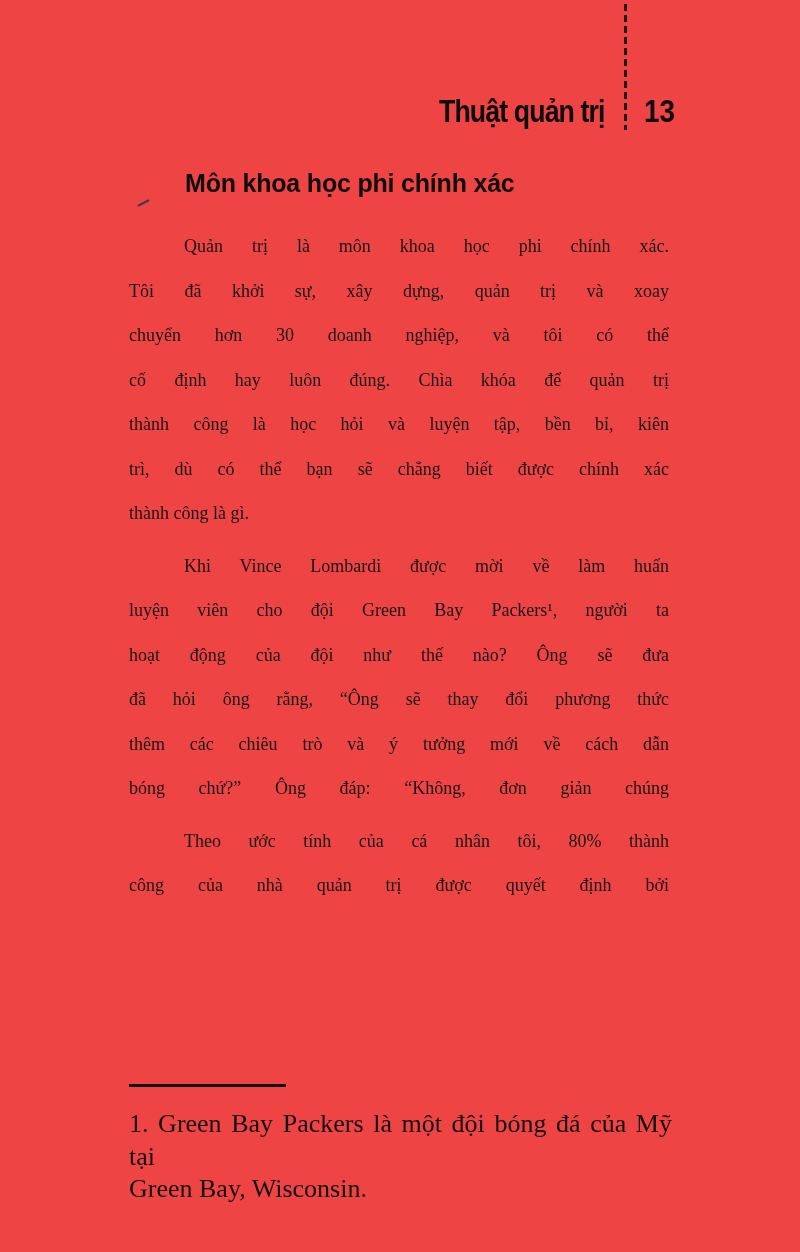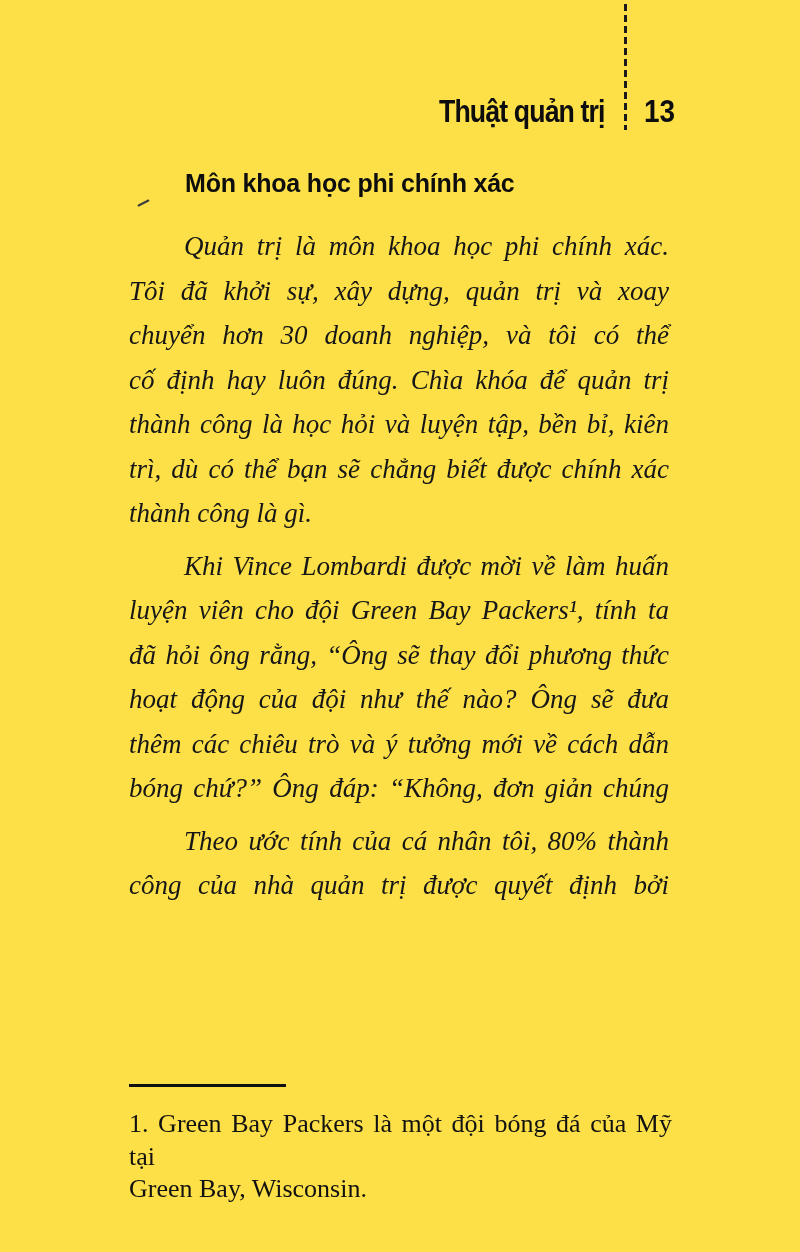--- a/index.html
+++ b/index.html
@@ -3,21 +3,21 @@
 <meta charset="utf-8">
 <style>
   html, body { margin: 0; padding: 0; }
   body {
     width: 800px; height: 1252px;
     background: #ffffff;
     font-family: "Liberation Serif", "DejaVu Serif", serif;
     color: #161616;
     overflow: hidden;
   }
-  .page { position: relative; width: 800px; height: 1252px; background: #fde047; }
+  .page { position: relative; width: 800px; height: 1252px; background: #ef4444; }
 
   
   .running-title {
     position: absolute; top: 96px; right: 195px;
     font-family: "Liberation Sans", "DejaVu Sans", sans-serif;
     font-weight: bold; font-size: 31px; line-height: 31px;
     letter-spacing: -1px; color: #0d0d0d;
     transform: scaleX(0.86); transform-origin: 100% 50%;
     white-space: nowrap;
   }
@@ -44,23 +44,22 @@
     position: absolute; left: 129px; top: 168px; width: 540px;
   }
   .section-heading {
     font-family: "Liberation Sans", "DejaVu Sans", sans-serif;
     font-weight: bold; font-size: 25px; line-height: 30px;
     letter-spacing: -0.2px; color: #0d0d0d;
     margin: 0 0 26px 56px;
   }
   .paragraph { margin: 0 0 8px 0; }
   .bline {
-    font-size: 27px; line-height: 44.5px;
+    font-size: 18px; line-height: 44.5px;
     color: #161616;
-    font-style: italic;
   }
   .just { text-align: justify; text-align-last: justify; }
   .lastline { text-align: left; }
   .findent { text-indent: 55px; }
 
   
   .footnote {
     position: absolute; left: 129px; top: 1084px; width: 543px;
   }
   .footnote-rule {
@@ -90,23 +89,23 @@
       <div class="bline just">Tôi đã khởi sự, xây dựng, quản trị và xoay</div>
       <div class="bline just">chuyển hơn 30 doanh nghiệp, và tôi có thể</div>
       <div class="bline just">cố định hay luôn đúng. Chìa khóa để quản trị</div>
       <div class="bline just">thành công là học hỏi và luyện tập, bền bỉ, kiên</div>
       <div class="bline just">trì, dù có thể bạn sẽ chẳng biết được chính xác</div>
       <div class="bline lastline">thành công là gì.</div>
     </div>
 
     <div class="paragraph">
       <div class="bline just findent">Khi Vince Lombardi được mời về làm huấn</div>
-      <div class="bline just">luyện viên cho đội Green Bay Packers¹, tính ta</div>
+      <div class="bline just">luyện viên cho đội Green Bay Packers¹, người ta</div>
+      <div class="bline just">hoạt động của đội như thế nào? Ông sẽ đưa</div>
       <div class="bline just">đã hỏi ông rằng, “Ông sẽ thay đổi phương thức</div>
-      <div class="bline just">hoạt động của đội như thế nào? Ông sẽ đưa</div>
       <div class="bline just">thêm các chiêu trò và ý tưởng mới về cách dẫn</div>
       <div class="bline just">bóng chứ?” Ông đáp: “Không, đơn giản chúng</div>
     </div>
 
     <div class="paragraph">
       <div class="bline just findent">Theo ước tính của cá nhân tôi, 80% thành</div>
       <div class="bline just">công của nhà quản trị được quyết định bởi</div>
     </div>
   </div>
 

